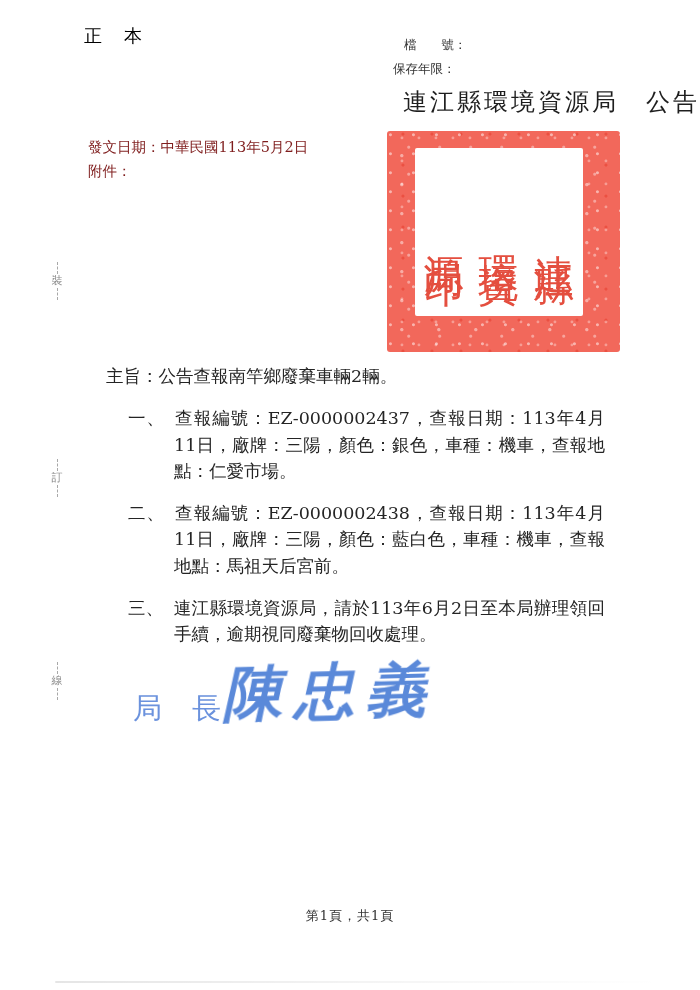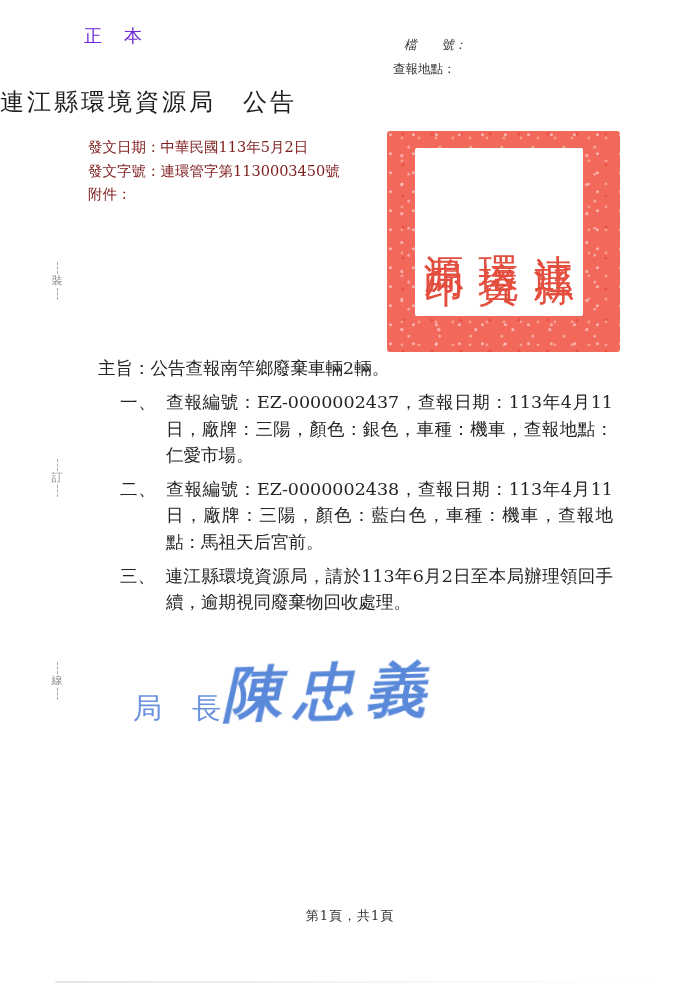--- a/index.html
+++ b/index.html
@@ -8,33 +8,33 @@
     position: relative;
     background: #ffffff;
     font-family: "DejaVu Serif", "Liberation Serif", serif;
     color: #2b2b2b;
     overflow: hidden;
   }
 
   
   .copy-label {
     position: absolute; left: 84px; top: 24px;
-    font-size: 18px; letter-spacing: 2px; color: #6d28d9;
+    font-size: 18px; letter-spacing: 2px; color: #000000;
   }
   .file-no-label {
     position: absolute; left: 404px; top: 37px;
-    font-size: 12.5px; color: #333; font-style: italic;
+    font-size: 12.5px; color: #333;
   }
   .retention-label {
     position: absolute; left: 393px; top: 61px;
     font-size: 12.5px; color: #333;
   }
   .page-title {
     position: absolute; left: 0; top: 86px; width: 700px;
-    text-align: left; font-size: 24px; letter-spacing: 3px; color: #1e1e1e;
+    text-align: right; font-size: 24px; letter-spacing: 3px; color: #1e1e1e;
   }
 
   
   .meta {
     position: absolute; left: 88px; top: 136px;
     font-size: 14.5px; line-height: 23.5px; color: #7f1d1d;
   }
 
   
   .seal {
@@ -60,21 +60,21 @@
     font-size: 40px; line-height: 52px; letter-spacing: 6px;
     color: #e2402f; opacity: 0.92;
     font-family: "DejaVu Serif", serif;
   }
 
   
   .body-text {
     position: absolute; left: 90px; top: 347px; width: 531px;
     font-size: 17.5px; line-height: 26.3px; text-align: justify; color: #242424;
   }
-  .doc-line { margin: 8px; }
+  .doc-line { margin: 16px; }
   .doc-item { padding-left: 68px; text-indent: -46px; }
   .doc-item .item-no { margin-right: 10px; }
 
   
   .sig-role {
     position: absolute; left: 133px; top: 689px;
     display: flex; gap: 30px;
     font-size: 29px; color: #6b92dd;
     filter: blur(0.3px);
   }
@@ -113,26 +113,25 @@
     position: absolute; left: 55px; top: 981px; width: 610px; height: 2px;
     background: linear-gradient(90deg, rgba(0,0,0,.10), rgba(0,0,0,.04) 55%, rgba(0,0,0,0));
     border-radius: 1px;
   }
 </style>
 </head>
 <body>
 
 <div class="copy-label">正　本</div>
 <div class="file-no-label">檔　　號：</div>
-<div class="retention-label">查報地點：</div>
+<div class="retention-label">保存年限：</div>
 <div class="page-title">連江縣環境資源局　公告</div>
 
 <div class="meta">
   <div class="meta-line">發文日期：中華民國113年5月2日</div>
-  <div class="meta-line">發文字號：連環管字第1130003450號</div>
   <div class="meta-line">附件：</div>
 </div>
 
 <div class="seal">
   <div class="seal-inner">
     <span class="seal-col">連江縣</span>
     <span class="seal-col">環境資</span>
     <span class="seal-col">源局印</span>
   </div>
 </div>

